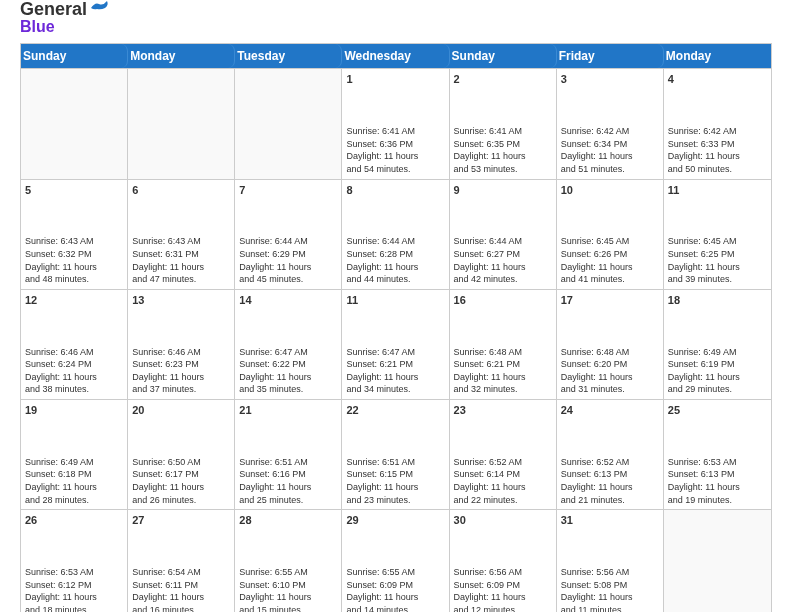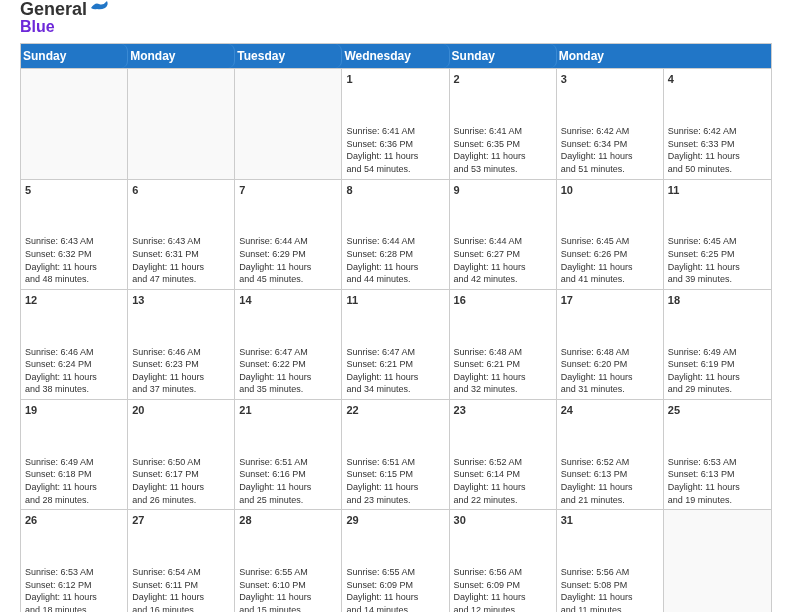--- a/index.html
+++ b/index.html
@@ -121,20 +121,21 @@
     </div>
   </div>
 
   <div class="calendar">
     <div class="cal-header">
     <div class="cal-header-cell">Sunday</div>
         <div class="cal-header-cell">Monday</div>
         <div class="cal-header-cell">Tuesday</div>
         <div class="cal-header-cell">Wednesday</div>
         <div class="cal-header-cell">Sunday</div>
+        <div class="cal-header-cell">Friday</div>
         <div class="cal-header-cell">Monday</div>
       </div>
     <div class="cal-body">
     <div class="cal-row">
           <div class="cal-cell empty"></div>
           <div class="cal-cell empty"></div>
           <div class="cal-cell empty"></div>
           <div class="cal-cell">
             <span class="day-num">1</span>
             <div class="day-info" style="white-space: pre-line;">Sunrise: 6:41 AM

